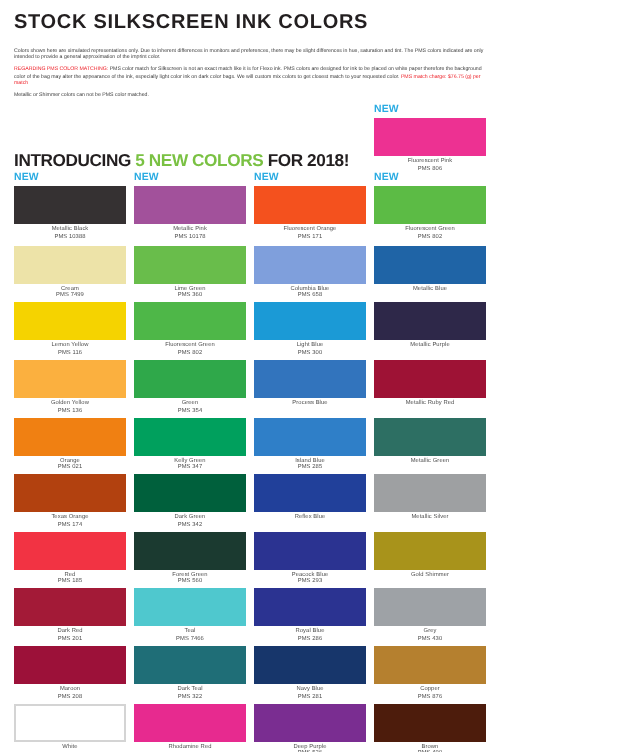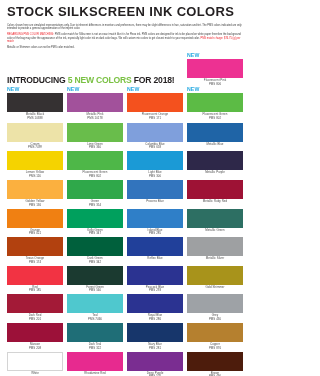--- a/index.html
+++ b/index.html
@@ -7,21 +7,21 @@
     width:250px;height:376px;overflow:hidden;
     background:#ffffff;
     font-family:"Liberation Sans","DejaVu Sans",sans-serif;
     color:#231f20;
     -webkit-font-smoothing:antialiased;
   }
   .page{position:relative;width:250px;height:376px;box-sizing:border-box;padding:6px 7px 0 7px;}
 
   
   .doc-title{
-    font-size:13px;font-weight:bold;letter-spacing:.35px;
+    font-size:10px;font-weight:bold;letter-spacing:.35px;
     line-height:12px;margin:0 0 6px 0;color:#231f20;
   }
   .intro{font-size:2.6px;line-height:3.35px;color:#3b3b3b;margin:0 0 2.6px 0;text-align:left;}
   .intro .hl{color:#ed1c24;}
   .intro .hl2{color:#ed1c24;}
 
   
   .banner{
     display:flex;align-items:flex-end;justify-content:space-between;
     margin-top:4px;

